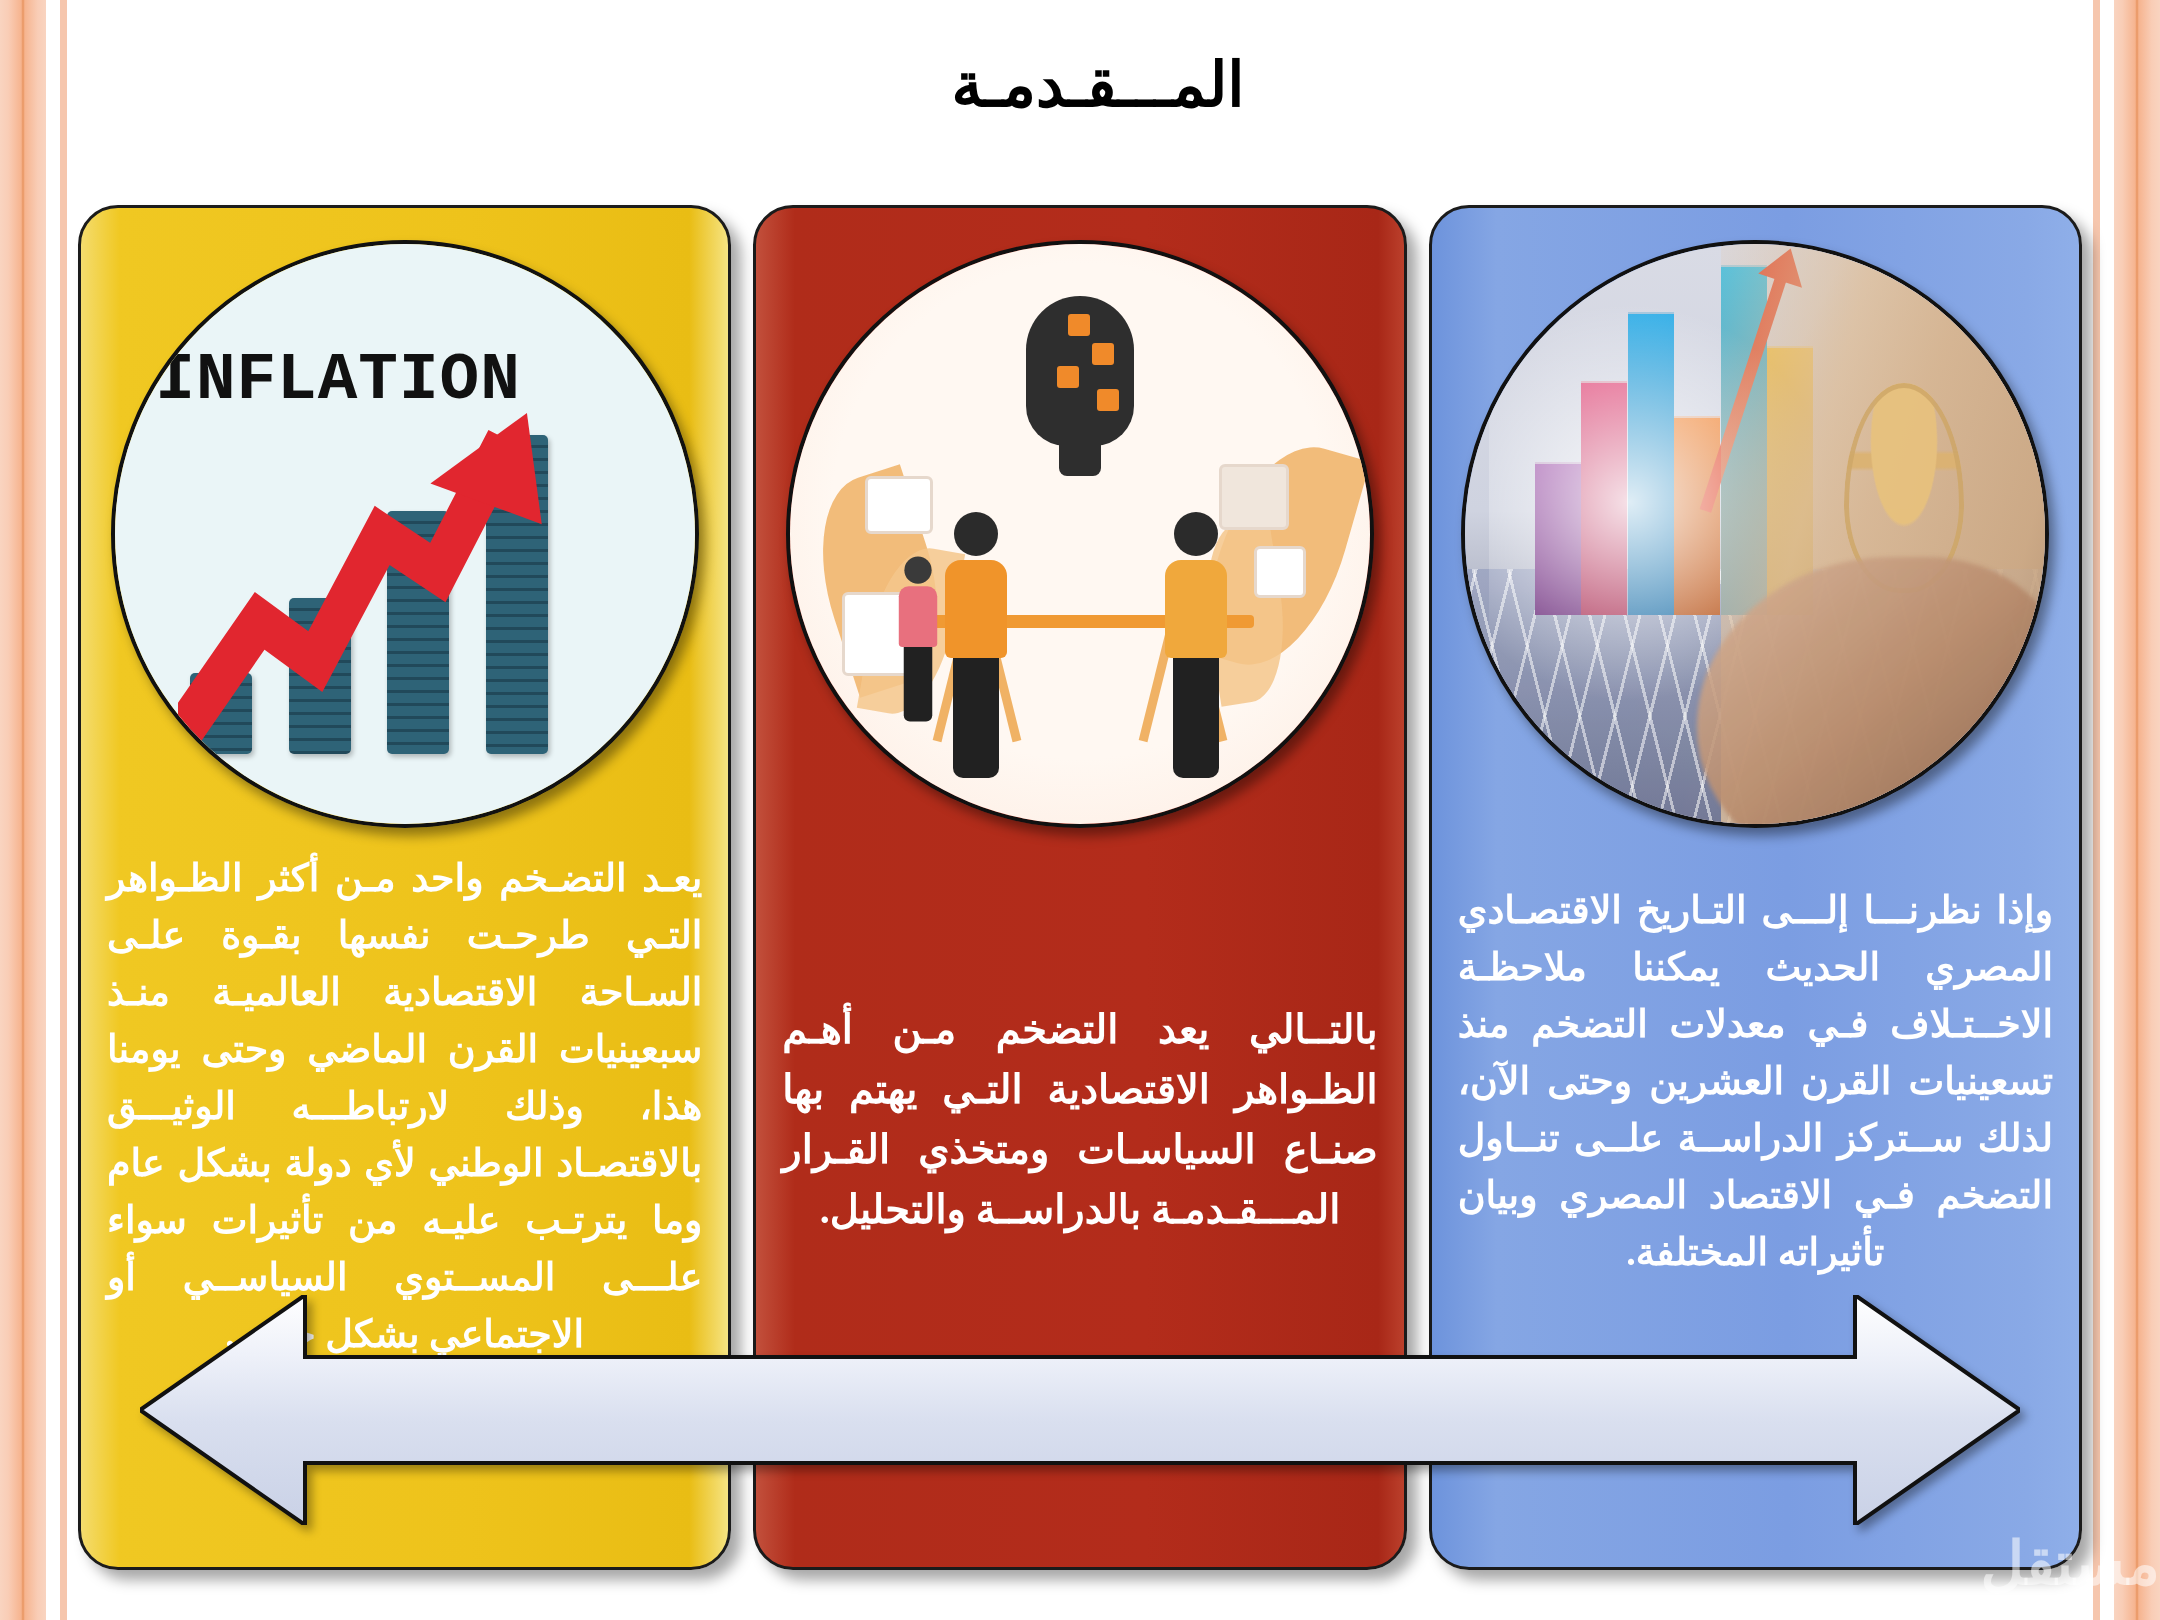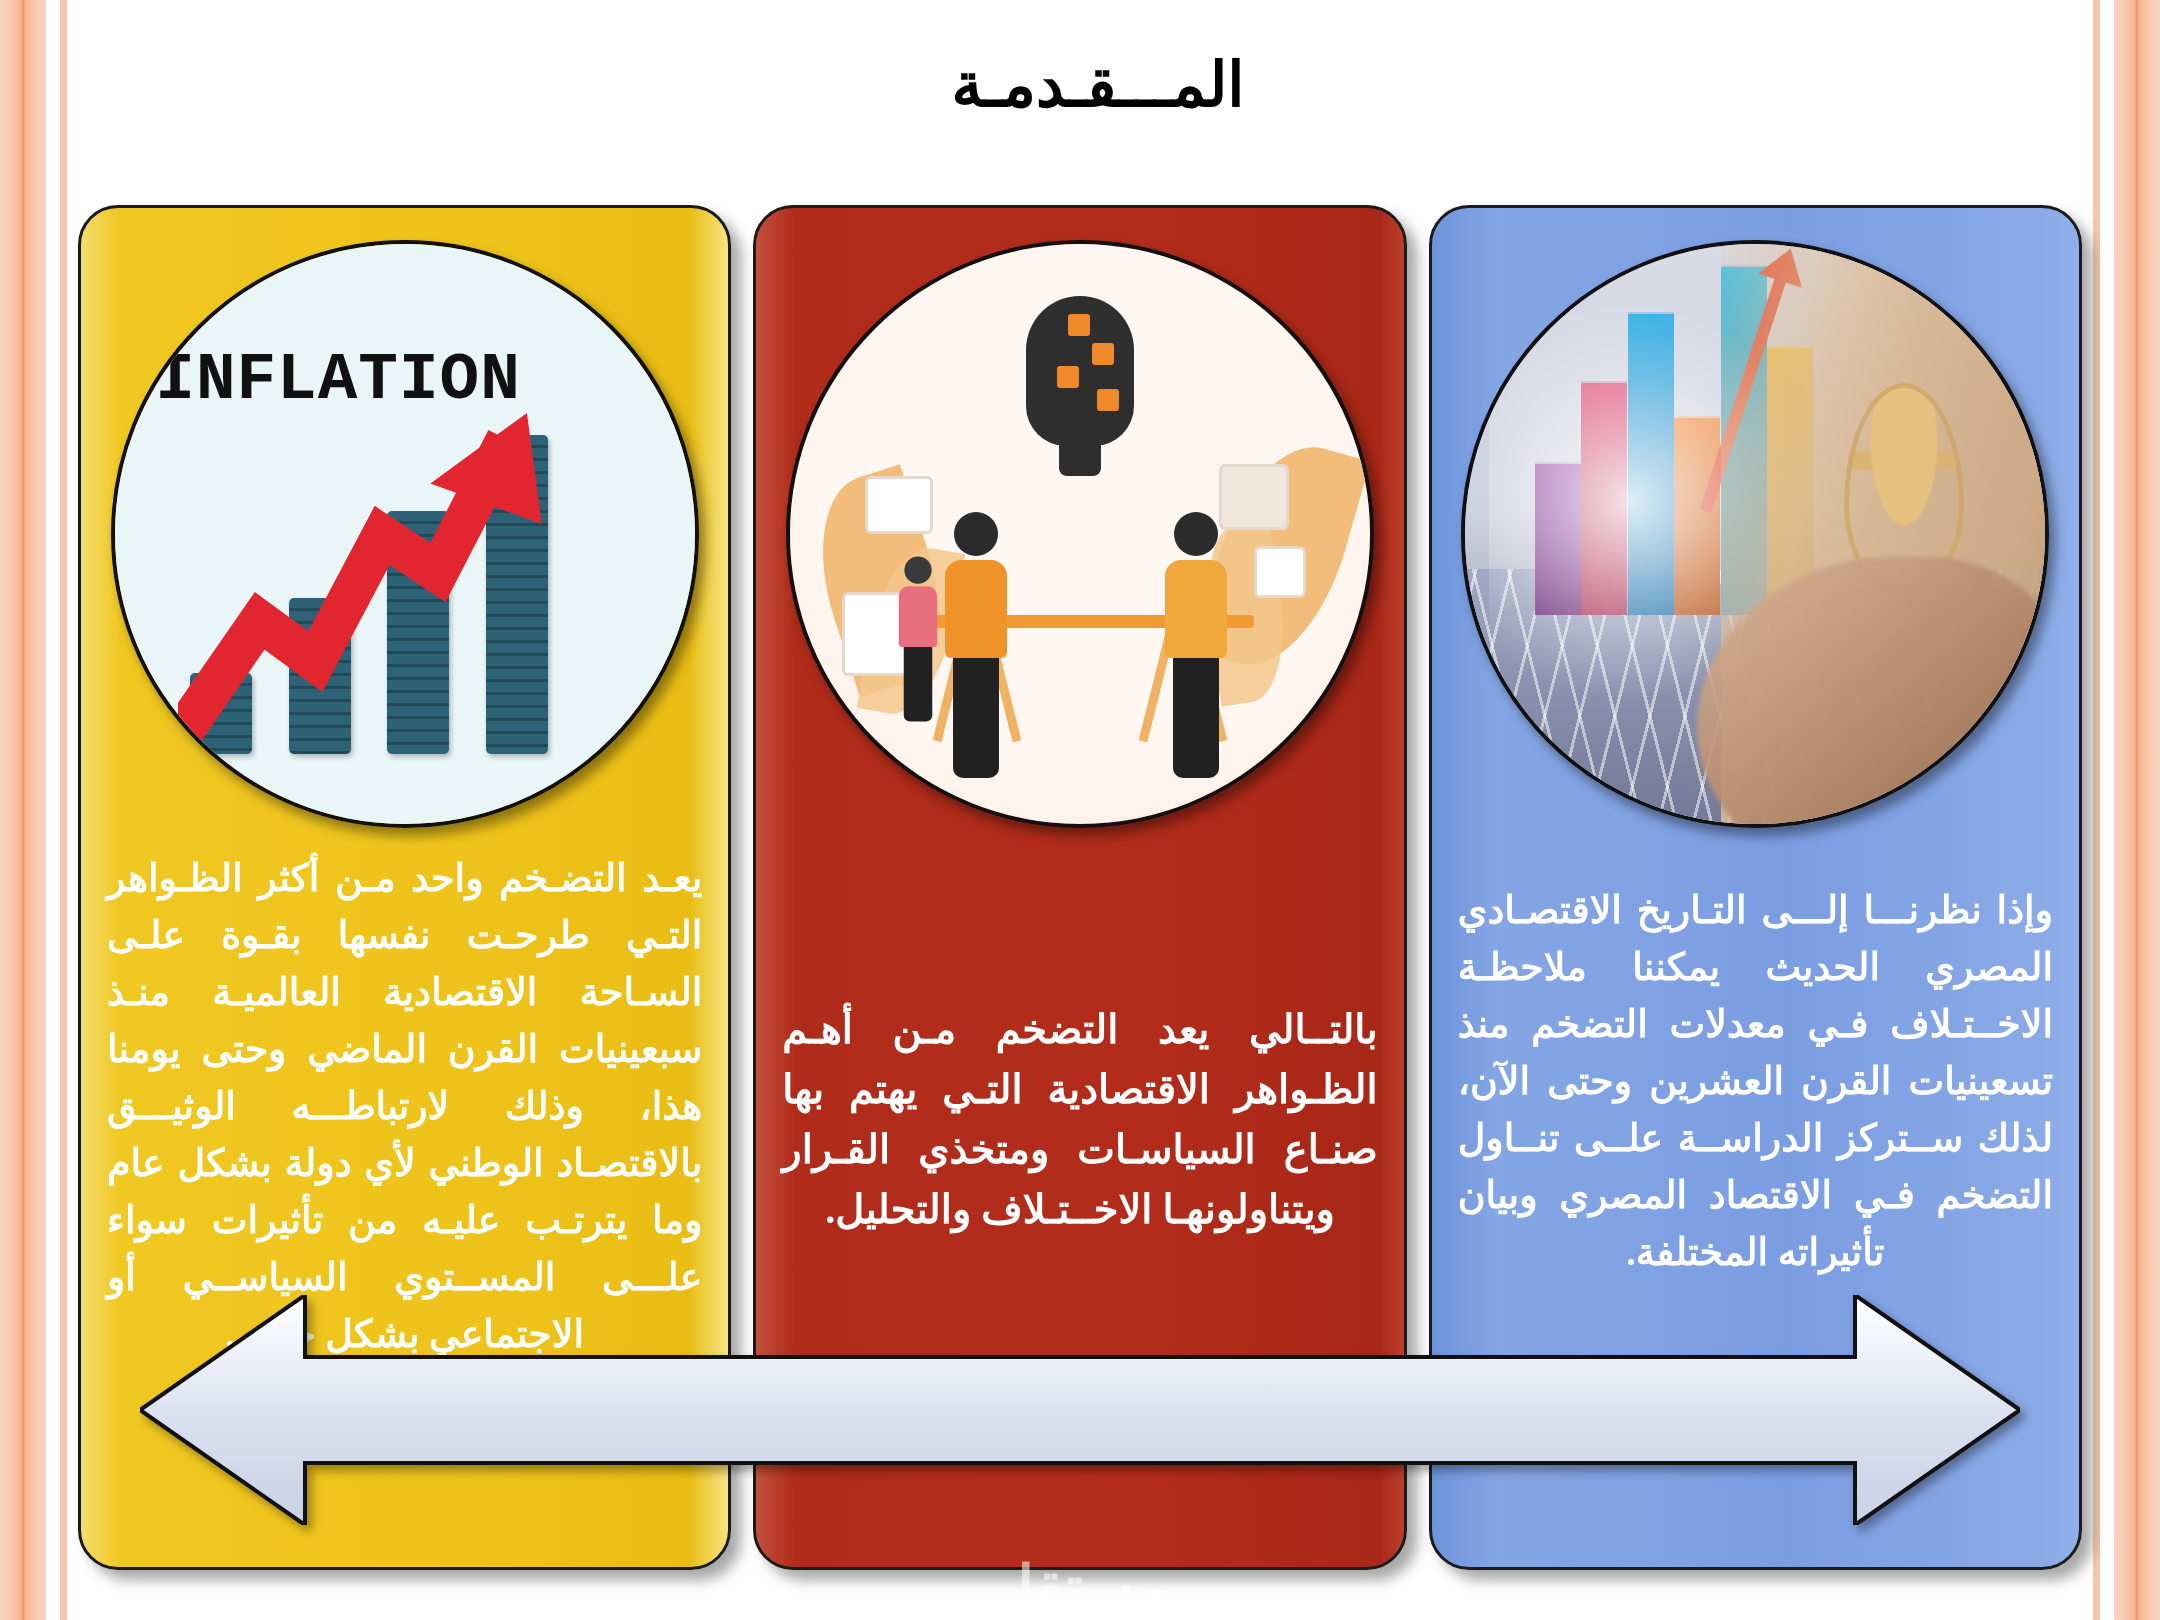--- a/index.html
+++ b/index.html
@@ -324,22 +324,21 @@
     width: 1880px;
     height: 230px;
     z-index: 5;
     filter: drop-shadow(5px 6px 5px rgba(0,0,0,.35));
   }
 
   
   .watermark {
     position: absolute;
     left: 0; right: 0;
-    bottom: 2px;
-    text-align: center;
+    bottom: 26px;
     z-index: 7;
     pointer-events: none;
   }
   .wm-ar {
     font-family: "Liberation Sans", sans-serif;
     font-size: 60px;
     font-weight: bold;
     color: rgba(255,255,255,0.55);
     letter-spacing: 4px;
     line-height: 1;
@@ -424,21 +423,21 @@
             <div class="pt-body" style="background:#f0a83c"></div>
             <div class="pt-legs"></div>
           </div>
           <div class="pt-person" style="left:16%;bottom:9%;transform:scale(.62)">
             <div class="pt-head" style="background:#3a3a3a"></div>
             <div class="pt-body" style="background:#e8707e"></div>
             <div class="pt-legs"></div>
           </div>
         </div>
       </div>
-      <div class="card-text">بالتــالي يعد التضخم مـن أهـم الظـواهر الاقتصادية التـي يهتم بها صنـاع السياسـات ومتخذي القـرار ويتناولونهـا الاخــتـلاف والتحليل.</div>
+      <div class="card-text">بالتــالي يعد التضخم مـن أهـم الظـواهر الاقتصادية التـي يهتم بها صنـاع السياسـات ومتخذي القـرار المـــقـدمـة بالدراســة والتحليل.</div>
     </div>
 
     <div class="card yellow">
       <div class="card-photo">
         <div class="photo-infl">
           <div class="pi-word">INFLATION</div>
 
           <div class="pi-stack" style="left:13%;width:62px;height:14%"></div>
           <div class="pi-stack" style="left:30%;width:62px;height:27%"></div>
           <div class="pi-stack" style="left:47%;width:62px;height:42%"></div>

